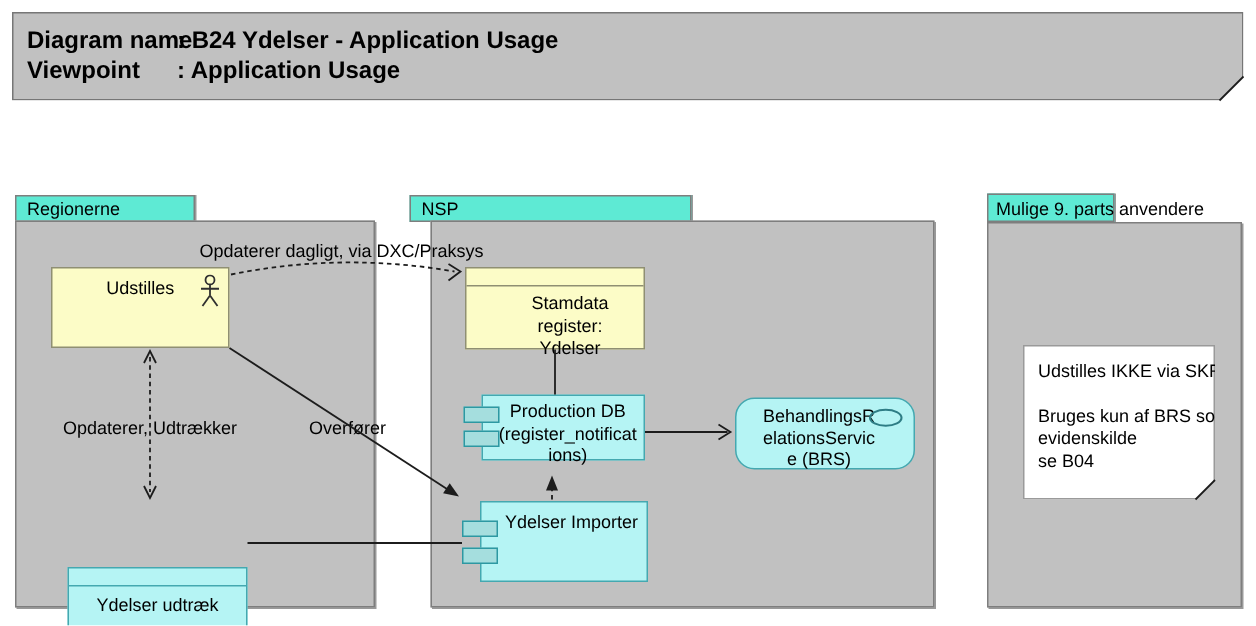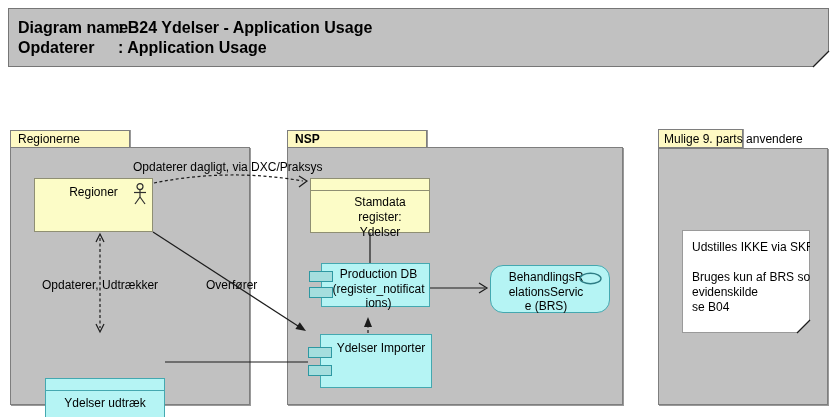--- a/index.html
+++ b/index.html
@@ -15,21 +15,21 @@
   .title-note {
     left: 8px; top: 8px; width: 821px; height: 59px;
     background: #c1c1c1; border: 1px solid #767676;
     clip-path: polygon(0 0, 100% 0, 100% calc(100% - 16px), calc(100% - 16px) 100%, 0 100%);
     padding: 9px 0 0 9px;
   }
   .title-row { display: flex; font-size: 16px; font-weight: bold; line-height: 20px; white-space: pre; }
   .title-row .t-label { width: 100px; }
 
   
-  .group-tab  { background: #fef9c3; border: 1px solid #7e7e7e; box-shadow: 1px 0 0 #999; }
+  .group-tab  { background: #5eead4; border: 1px solid #7e7e7e; box-shadow: 1px 0 0 #999; }
   .group-body { background: #c1c1c1; border: 1px solid #7e7e7e; box-shadow: 1px 1px 0 #999; }
   .group-label { font-size: 12px; line-height: 16px; padding-left: 7px; white-space: nowrap; }
 
   
   .box-yellow { background: #fcfcc7; border: 1px solid #8f8f73; }
   .box-cyan   { background: #b5f4f4; border: 1px solid #44a8b0; }
   .band-y { height: 12px; border-bottom: 1px solid #8f8f73; }
   .band-c { height: 12px; border-bottom: 1px solid #44a8b0; }
   .el-text { font-size: 12px; line-height: 15px; text-align: center; }
   .comp-rect { background: #a5dede; border: 1px solid #2d98a2; }
@@ -57,41 +57,41 @@
 <body>
 
 <div class="canvas">
 
   <div class="abs title-note">
     <div class="title-row">
       <span class="t-label">Diagram name</span>
       <span class="t-value">: B24 Ydelser - Application Usage</span>
     </div>
     <div class="title-row">
-      <span class="t-label">Opdaterer</span>
+      <span class="t-label">Viewpoint</span>
       <span class="t-value">: Application Usage</span>
     </div>
   </div>
 
   <div class="abs group-tab" style="left:10px; top:130px; width:120px; height:18px;">
     <div class="group-label">Regionerne</div>
   </div>
   <div class="abs group-body" style="left:10px; top:147px; width:240px; height:258px;"></div>
 
-  <div class="abs group-tab" style="left:287px; top:130px; width:140px; height:18px;font-weight:bold;">
+  <div class="abs group-tab" style="left:273px; top:130px; width:188px; height:18px;">
     <div class="group-label">NSP</div>
   </div>
   <div class="abs group-body" style="left:287px; top:147px; width:336px; height:258px;"></div>
 
   <div class="abs group-tab" style="left:658px; top:129px; width:85px; height:19px;"></div>
   <div class="abs group-body" style="left:658px; top:148px; width:170px; height:257px;"></div>
   <div class="abs group-label" style="left:657px; top:131px;">Mulige 9. parts anvendere</div>
 
   <div class="abs box-yellow" style="left:34px; top:178px; width:119px; height:54px; padding-top:6px;">
-    <div class="el-text">Regioner</div>
+    <div class="el-text">Udstilles</div>
     <svg class="abs" style="right:5px; top:4px;" width="14" height="22" viewBox="0 0 14 22">
       <circle class="icon-stroke" cx="7" cy="3.6" r="3"></circle>
       <line class="icon-stroke" x1="7" y1="6.6" x2="7" y2="14"></line>
       <line class="icon-stroke" x1="1" y1="9.5" x2="13" y2="9.5"></line>
       <line class="icon-stroke" x1="7" y1="14" x2="2" y2="21"></line>
       <line class="icon-stroke" x1="7" y1="14" x2="12" y2="21"></line>
     </svg>
   </div>
 
   <div class="abs box-cyan" style="left:45px; top:334px; width:120px; height:54px;margin-top:44px;">

